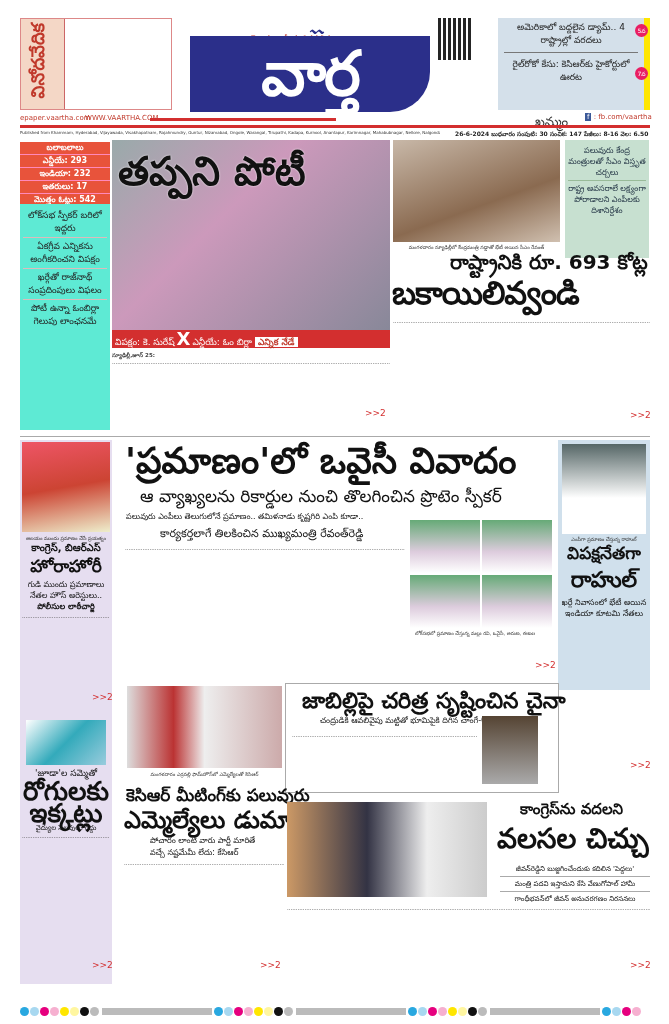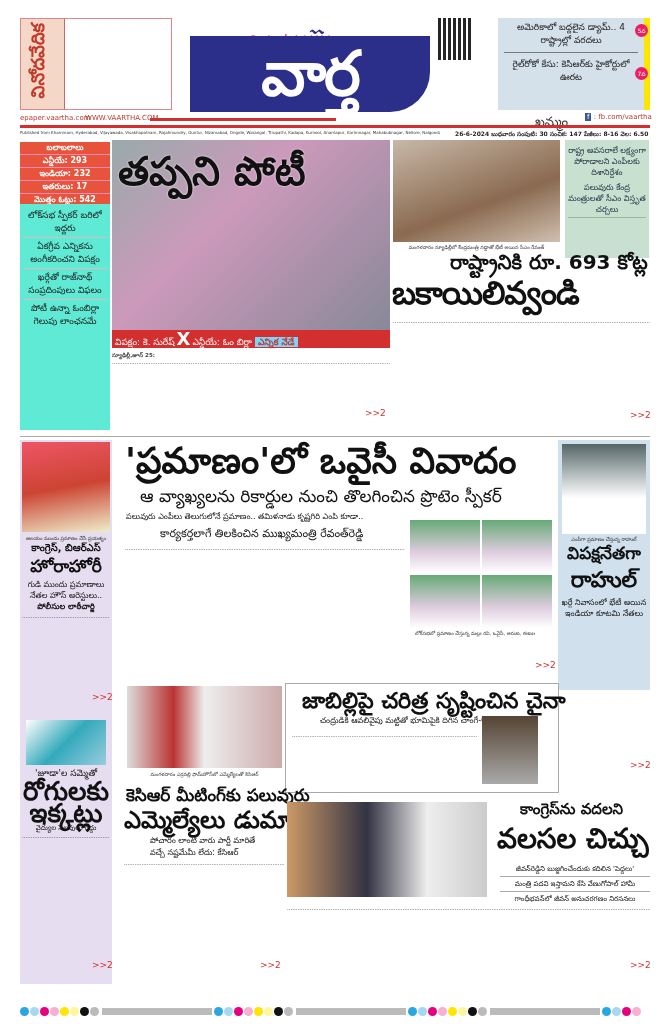--- a/index.html
+++ b/index.html
@@ -29,21 +29,21 @@
 .fb{left:585px;top:113px;font-size:7px;color:#c0392b}
 .stats{left:20px;top:142px;width:90px;height:62px;background:#e8533b;color:#fff;font-size:8px;text-align:center;line-height:12px}
 .stats div{border-bottom:1px solid #f8b;font-weight:bold}
 .leftcol{left:20px;top:204px;width:90px;height:226px;background:#5eead4;font-size:9px;text-align:center;line-height:13px;padding:3px}
 .leftcol p{border-bottom:1px solid #dbb;padding:2px 0;color:#222}
 .headline1{left:118px;top:148px;font-size:40px;font-weight:900;color:#111;text-shadow:0 0 2px #fff}
 .photo{background:linear-gradient(135deg,#9aa 0%,#c9b 40%,#889 100%)}
 .ph1{left:112px;top:140px;width:278px;height:190px}
 .ribbon{left:112px;top:330px;width:278px;height:18px;background:#d32f2f;color:#fff;font-size:9px;line-height:18px;padding-left:3px;white-space:nowrap}
 .ribbon .x{font-weight:900;font-size:18px;margin:0 2px}
-.ribbon .today{background:#7dd3fc;color:#c0392b;padding:0 3px;font-weight:bold}
+.ribbon .today{background:#ffffff;color:#c0392b;padding:0 3px;font-weight:bold}
 .body{font-size:5.5px;color:#444;line-height:7px;overflow:hidden}
 .more{color:#d32f2f;font-size:9px;position:absolute;right:4px;bottom:2px}
 .ph2{left:393px;top:140px;width:167px;height:102px;background:linear-gradient(160deg,#c8b8a8,#8a6a50 60%,#d0c0b0)}
 .cap{font-size:5px;color:#333;text-align:center}
 .green{left:565px;top:140px;width:84px;height:118px;background:#c7e0d0;font-size:8px;text-align:center;line-height:11px;color:#234;padding:3px}
 .green p{border-bottom:1px solid #9b9;padding:2px 0}
 .h2a{left:450px;top:250px;font-size:20px;font-weight:900}
 .h2b{left:392px;top:274px;font-size:32px;font-weight:900;letter-spacing:-1px}
 .sec2top{left:20px;top:436px;width:630px;height:1px;background:#aaa}
 .lav{left:20px;top:440px;width:92px;height:272px;background:#e6def0}
@@ -115,22 +115,22 @@
 <div class="abs headline1">తప్పని పోటీ</div>
 <div class="abs ribbon">
   <span>విపక్షం: కె. సురేష్</span><span class="x">X</span><span>ఎన్డీయే: ఓం బిర్లా</span> <span class="today">ఎన్నిక నేడే</span>
 </div>
 <div class="abs body" style="left:112px;top:352px;width:278px;height:70px"><b>న్యూఢిల్లీ,జూన్ 25:</b> ..............................................................................................................................................................................................................................................................................................................................................</div>
 <div class="abs more" style="left:365px;top:408px">&gt;&gt;2</div>
 
 <div class="abs ph2"></div>
 <div class="abs cap" style="left:393px;top:244px;width:167px">మంగళవారం న్యూఢిల్లీలో కేంద్రమంత్రి నడ్డాతో భేటీ అయిన సీఎం రేవంత్</div>
 <div class="abs green">
+    <p>పలువురు కేంద్ర మంత్రులతో సీఎం విస్తృత చర్చలు</p>
     <p style="border:none">రాష్ట్ర అవసరాలే లక్ష్యంగా పోరాడాలని ఎంపీలకు దిశానిర్దేశం</p>
-    <p>పలువురు కేంద్ర మంత్రులతో సీఎం విస్తృత చర్చలు</p>
 </div>
 <div class="abs h2a">రాష్ట్రానికి రూ. 693 కోట్ల</div>
 <div class="abs h2b">బకాయిలివ్వండి</div>
 <div class="abs body" style="left:393px;top:318px;width:257px;height:100px">...................................................................................................................................................................................................................................................................................................................................................................................................................................................................................................................</div>
 <div class="abs more" style="left:630px;top:410px">&gt;&gt;2</div>
 
 <div class="abs sec2top"></div>
 
 <div class="abs lav"></div>
 <div class="abs phl"></div>

